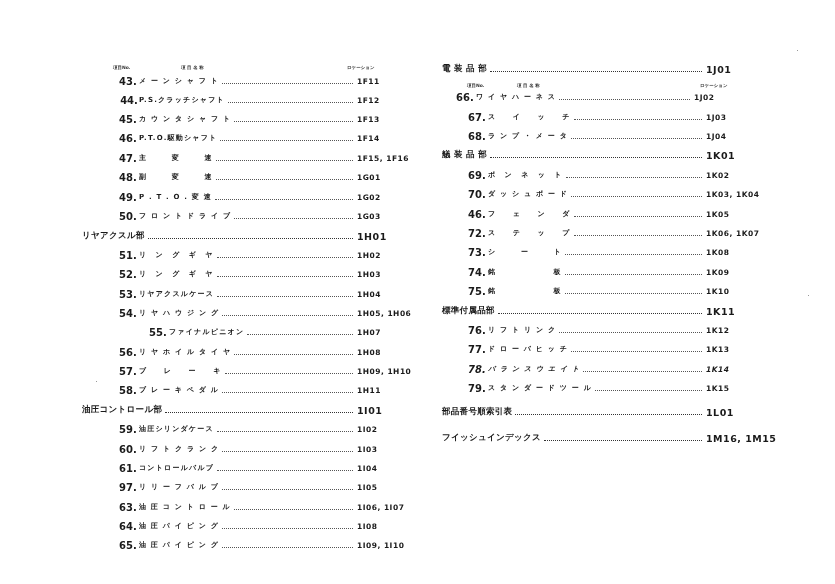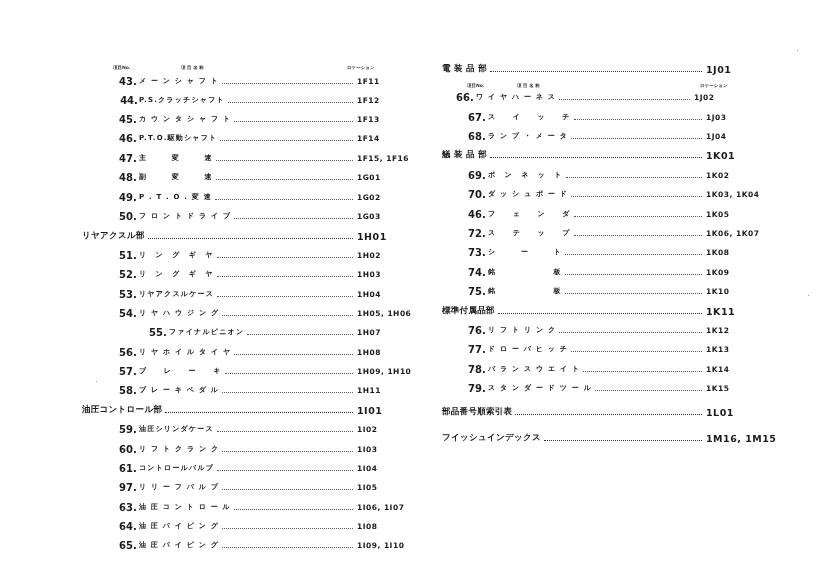--- a/index.html
+++ b/index.html
@@ -275,21 +275,21 @@
         <span class="name">リ フ ト リ ン ク</span>
         <span class="dots"></span>
         <span class="loc" style="position: absolute; left: 238px;">1K12</span>
       </div>
       <div class="row" style="left: 468px; top: 343px; width: 236px; padding-right: 0px;">
         <span class="num" style="width: 20px; display: inline-block;">77.</span>
         <span class="name">ド ロ ー バ ヒ ッ チ</span>
         <span class="dots"></span>
         <span class="loc" style="position: absolute; left: 238px;">1K13</span>
       </div>
-      <div class="row" style="left: 468px; top: 363px; width: 236px; padding-right: 0px;">
+      <div class="row" style="left: 468px; top: 363px; width: 236px; padding-right: 0px; font-style: italic;">
         <span class="num" style="width: 20px; display: inline-block;">78.</span>
         <span class="name">バ ラ ン ス ウ エ イ ト</span>
         <span class="dots"></span>
         <span class="loc" style="position: absolute; left: 238px;">1K14</span>
       </div>
       <div class="row" style="left: 468px; top: 382px; width: 236px; padding-right: 0px;">
         <span class="num" style="width: 20px; display: inline-block;">79.</span>
         <span class="name">ス タ ン ダ ー ド ツ ー ル</span>
         <span class="dots"></span>
         <span class="loc" style="position: absolute; left: 238px;">1K15</span>

